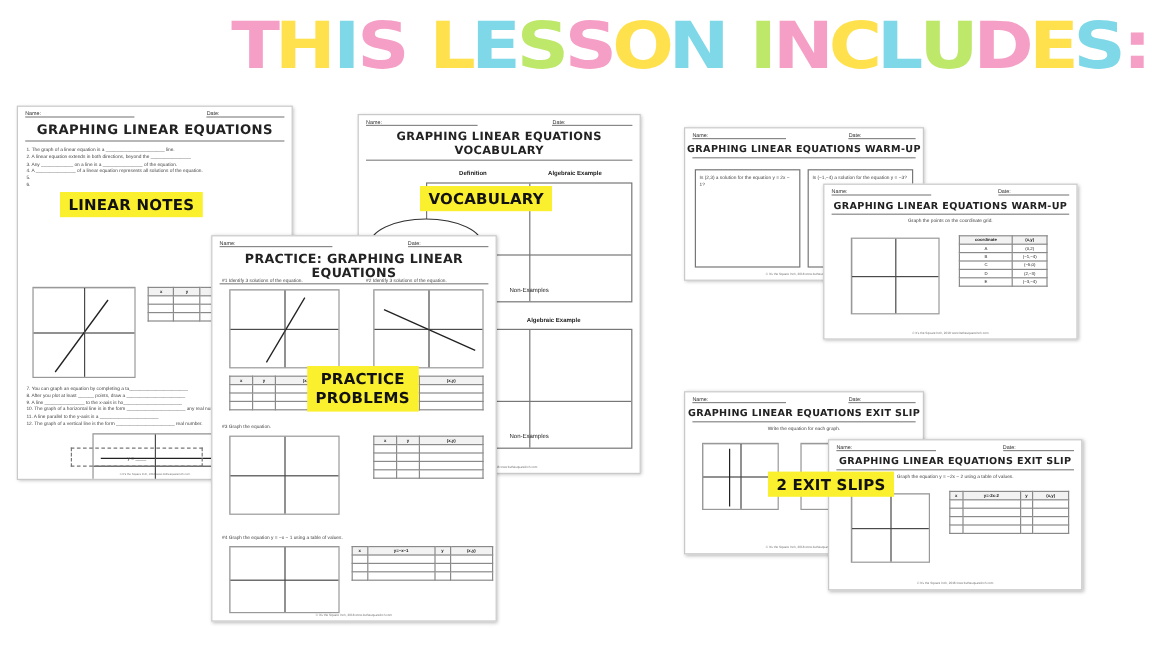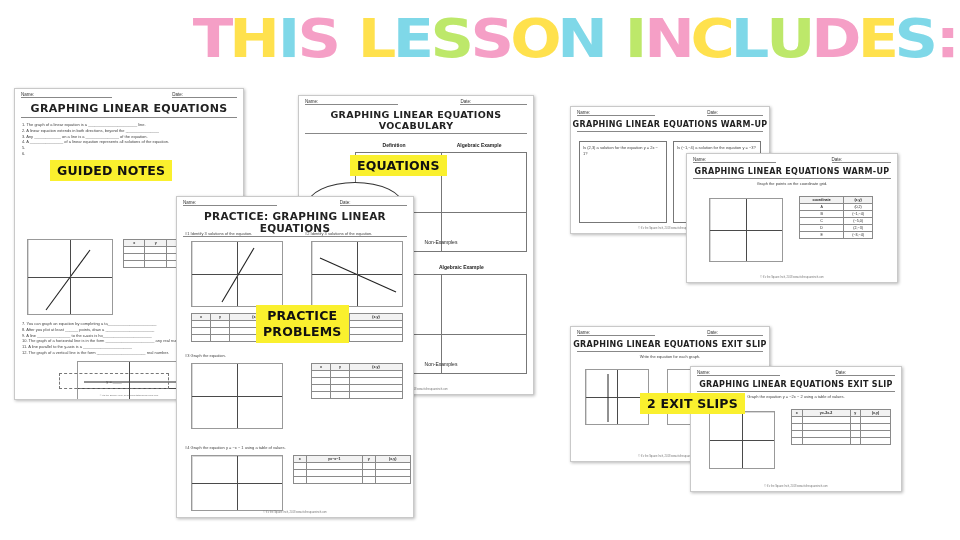--- a/index.html
+++ b/index.html
@@ -486,23 +486,23 @@
               <td></td>
               <td></td>
               <td></td>
             </tr>
       </tbody>
         </table>
     </div>
     <div class="foot">© It's the Square Inch, 2018 www.itsthesquareinch.com</div>
   </div>
 
-  <div class="hl" style="left:50px; top:160px;">GUIDED NOTES</div>
-
-  <div class="hl" style="left:350px; top:155px;">EQUATIONS</div>
+  <div class="hl" style="left:50px; top:160px;">LINEAR NOTES</div>
+
+  <div class="hl" style="left:350px; top:155px;">VOCABULARY</div>
 
 
   <div class="hl" style="left:256px; top:305px; line-height:16px;">PRACTICE
 PROBLEMS</div>
 
   <div class="hl" style="left:640px; top:393px;">2 EXIT SLIPS</div>
 
 </div>
 
 </body></html>

